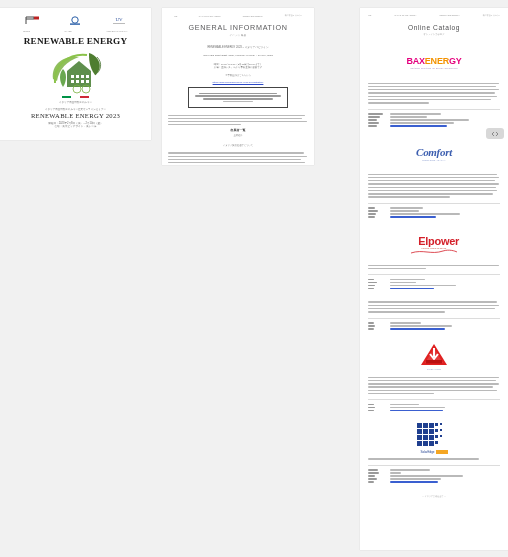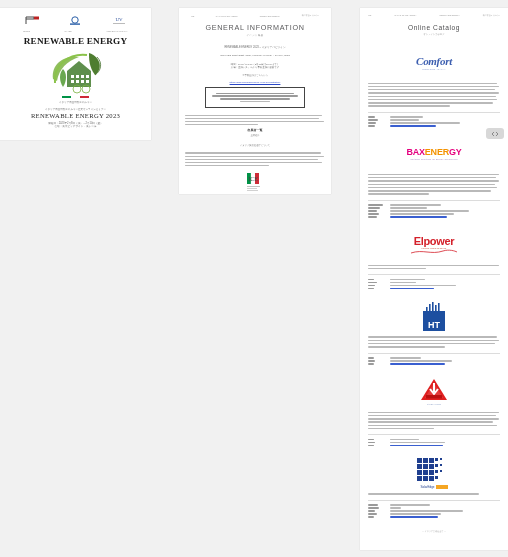--- a/index.html
+++ b/index.html
@@ -12,21 +12,21 @@
   }
   .stage{position:absolute;inset:0;}
 
   
   .page{
     position:absolute;background:#ffffff;
     box-shadow:0 0 1px rgba(0,0,0,.18);
     overflow:hidden;
   }
   #page-left{left:0;top:8px;width:151px;height:132px;}
-  #page-mid{left:179px;top:8px;width:152px;height:186px;}
+  #page-mid{left:162px;top:8px;width:152px;height:157px;}
   #page-right{left:360px;top:8px;width:148px;height:542px;}
 
   
   .ln{height:1.4px;background:#b9b9b9;border-radius:1px;margin:1.6px auto;}
   .ln.d{background:#9a9a9a;}
   .blk{padding:0 6px;}
   .blk .ln{margin:1.7px 0;}
 
   
   #page-left .lhead{display:flex;justify-content:space-around;align-items:flex-end;padding:6px 10px 0;}
@@ -245,20 +245,81 @@
       <span>RENEWABLE ENERGY</span>
       <span>再生可能エネルギー</span>
     </div>
 
     <div class="r-title">Online Catalog</div>
     <div class="r-sub">オンラインカタログ</div>
 
     <div class="entry">
       <div class="logo-wrap">
         <div>
+          <div class="baxenergy" style="text-align:center">
+            <span class="a">BAX</span><span class="b">ENER</span><span class="c">GY</span>
+          </div>
+          <div class="baxtag">Software Solutions for Energy and Beyond</div>
+        </div>
+      </div>
+      <div class="body">
+        <div class="ln" style="width:99%"></div>
+        <div class="ln" style="width:97%"></div>
+        <div class="ln" style="width:99%"></div>
+        <div class="ln" style="width:96%"></div>
+        <div class="ln" style="width:98%"></div>
+        <div class="ln" style="width:93%"></div>
+        <div class="ln" style="width:46%"></div>
+      </div>
+      <div class="rule"></div>
+      <div class="kv">
+        <div class="k">
+            <div class="ln d" style="width:70%"></div>
+          </div>
+          <div class="v">
+            <div class="ln" style="width:46%"></div>
+          </div>
+      </div>
+      <div class="kv">
+        <div class="k">
+            <div class="ln d" style="width:55%"></div>
+          </div>
+          <div class="v">
+            <div class="ln" style="width:34%"></div>
+          </div>
+      </div>
+      <div class="kv">
+        <div class="k">
+            <div class="ln d" style="width:40%"></div>
+          </div>
+          <div class="v">
+            <div class="ln" style="width:72%"></div>
+          </div>
+      </div>
+      <div class="kv">
+        <div class="k">
+            <div class="ln d" style="width:48%"></div>
+          </div>
+          <div class="v">
+            <div class="ln" style="width:58%"></div>
+          </div>
+      </div>
+      <div class="kv">
+        <div class="k">
+            <div class="ln d" style="width:40%"></div>
+          </div>
+          <div class="v">
+            <div class="ln link" style="width:52%"></div>
+          </div>
+      </div>
+    </div>
+
+    <div class="entry">
+      <div class="logo-wrap">
+        <div>
           <div class="script" style="text-align:center">Comfort</div>
           <div class="scripttag">COMFORT ITALIA</div>
         </div>
       </div>
       <div class="body">
         <div class="ln" style="width:98%"></div>
         <div class="ln" style="width:99%"></div>
         <div class="ln" style="width:96%"></div>
         <div class="ln" style="width:99%"></div>
         <div class="ln" style="width:97%"></div>
@@ -297,82 +358,21 @@
           </div>
           <div class="v">
             <div class="ln link" style="width:42%"></div>
           </div>
       </div>
     </div>
 
     <div class="entry">
       <div class="logo-wrap">
         <div>
-          <div class="baxenergy" style="text-align:center">
-            <span class="a">BAX</span><span class="b">ENER</span><span class="c">GY</span>
-          </div>
-          <div class="baxtag">Software Solutions for Energy and Beyond</div>
-        </div>
-      </div>
-      <div class="body">
-        <div class="ln" style="width:99%"></div>
-        <div class="ln" style="width:97%"></div>
-        <div class="ln" style="width:99%"></div>
-        <div class="ln" style="width:96%"></div>
-        <div class="ln" style="width:98%"></div>
-        <div class="ln" style="width:93%"></div>
-        <div class="ln" style="width:46%"></div>
-      </div>
-      <div class="rule"></div>
-      <div class="kv">
-        <div class="k">
-            <div class="ln d" style="width:70%"></div>
-          </div>
-          <div class="v">
-            <div class="ln" style="width:46%"></div>
-          </div>
-      </div>
-      <div class="kv">
-        <div class="k">
-            <div class="ln d" style="width:55%"></div>
-          </div>
-          <div class="v">
-            <div class="ln" style="width:34%"></div>
-          </div>
-      </div>
-      <div class="kv">
-        <div class="k">
-            <div class="ln d" style="width:40%"></div>
-          </div>
-          <div class="v">
-            <div class="ln" style="width:72%"></div>
-          </div>
-      </div>
-      <div class="kv">
-        <div class="k">
-            <div class="ln d" style="width:48%"></div>
-          </div>
-          <div class="v">
-            <div class="ln" style="width:58%"></div>
-          </div>
-      </div>
-      <div class="kv">
-        <div class="k">
-            <div class="ln d" style="width:40%"></div>
-          </div>
-          <div class="v">
-            <div class="ln link" style="width:52%"></div>
-          </div>
-      </div>
-    </div>
-
-    <div class="entry">
-      <div class="logo-wrap">
-        <div>
-          <div class="elpower" style="text-align:center">Elpower</div>
+          <div class="elpower" style="text-align:right">Elpower</div>
           <div class="eltag">POWER ELECTRONICS</div>
           <svg width="50" height="6" viewBox="0 0 50 6" style="display:block;margin:0 auto">
             <path d="M2 4 C14 0 22 6 34 2 C40 0 46 2 48 3" stroke="#d4202a" stroke-width=".8" fill="none"></path>
           </svg>
         </div>
       </div>
       <div class="body">
         <div class="ln" style="width:99%"></div>
         <div class="ln" style="width:44%"></div>
       </div>
@@ -405,34 +405,20 @@
         <div class="k">
             <div class="ln d" style="width:28%"></div>
           </div>
           <div class="v">
             <div class="ln link" style="width:40%"></div>
           </div>
       </div>
     </div>
 
     <div class="entry">
-      <div class="logo-wrap">
-        <div>
-          <svg width="24" height="9" viewBox="0 0 24 9" style="display:block;margin:0 auto 0">
-            <rect x="4" y="5" width="1.6" height="4" fill="#1d4fa0"></rect>
-            <rect x="7" y="2" width="1.6" height="7" fill="#1d4fa0"></rect>
-            <rect x="10" y="0" width="1.6" height="9" fill="#1d4fa0"></rect>
-            <rect x="13" y="3" width="1.6" height="6" fill="#1d4fa0"></rect>
-            <rect x="16" y="1" width="1.6" height="8" fill="#1d4fa0"></rect>
-          </svg>
-          <div class="htbox" style="margin:0 auto">
-            <b>HT</b>
-          </div>
-        </div>
-      </div>
       <div class="body">
         <div class="ln" style="width:98%"></div>
         <div class="ln" style="width:99%"></div>
         <div class="ln" style="width:96%"></div>
         <div class="ln" style="width:58%"></div>
       </div>
       <div class="rule"></div>
       <div class="kv">
         <div class="k">
             <div class="ln d" style="width:26%"></div>

